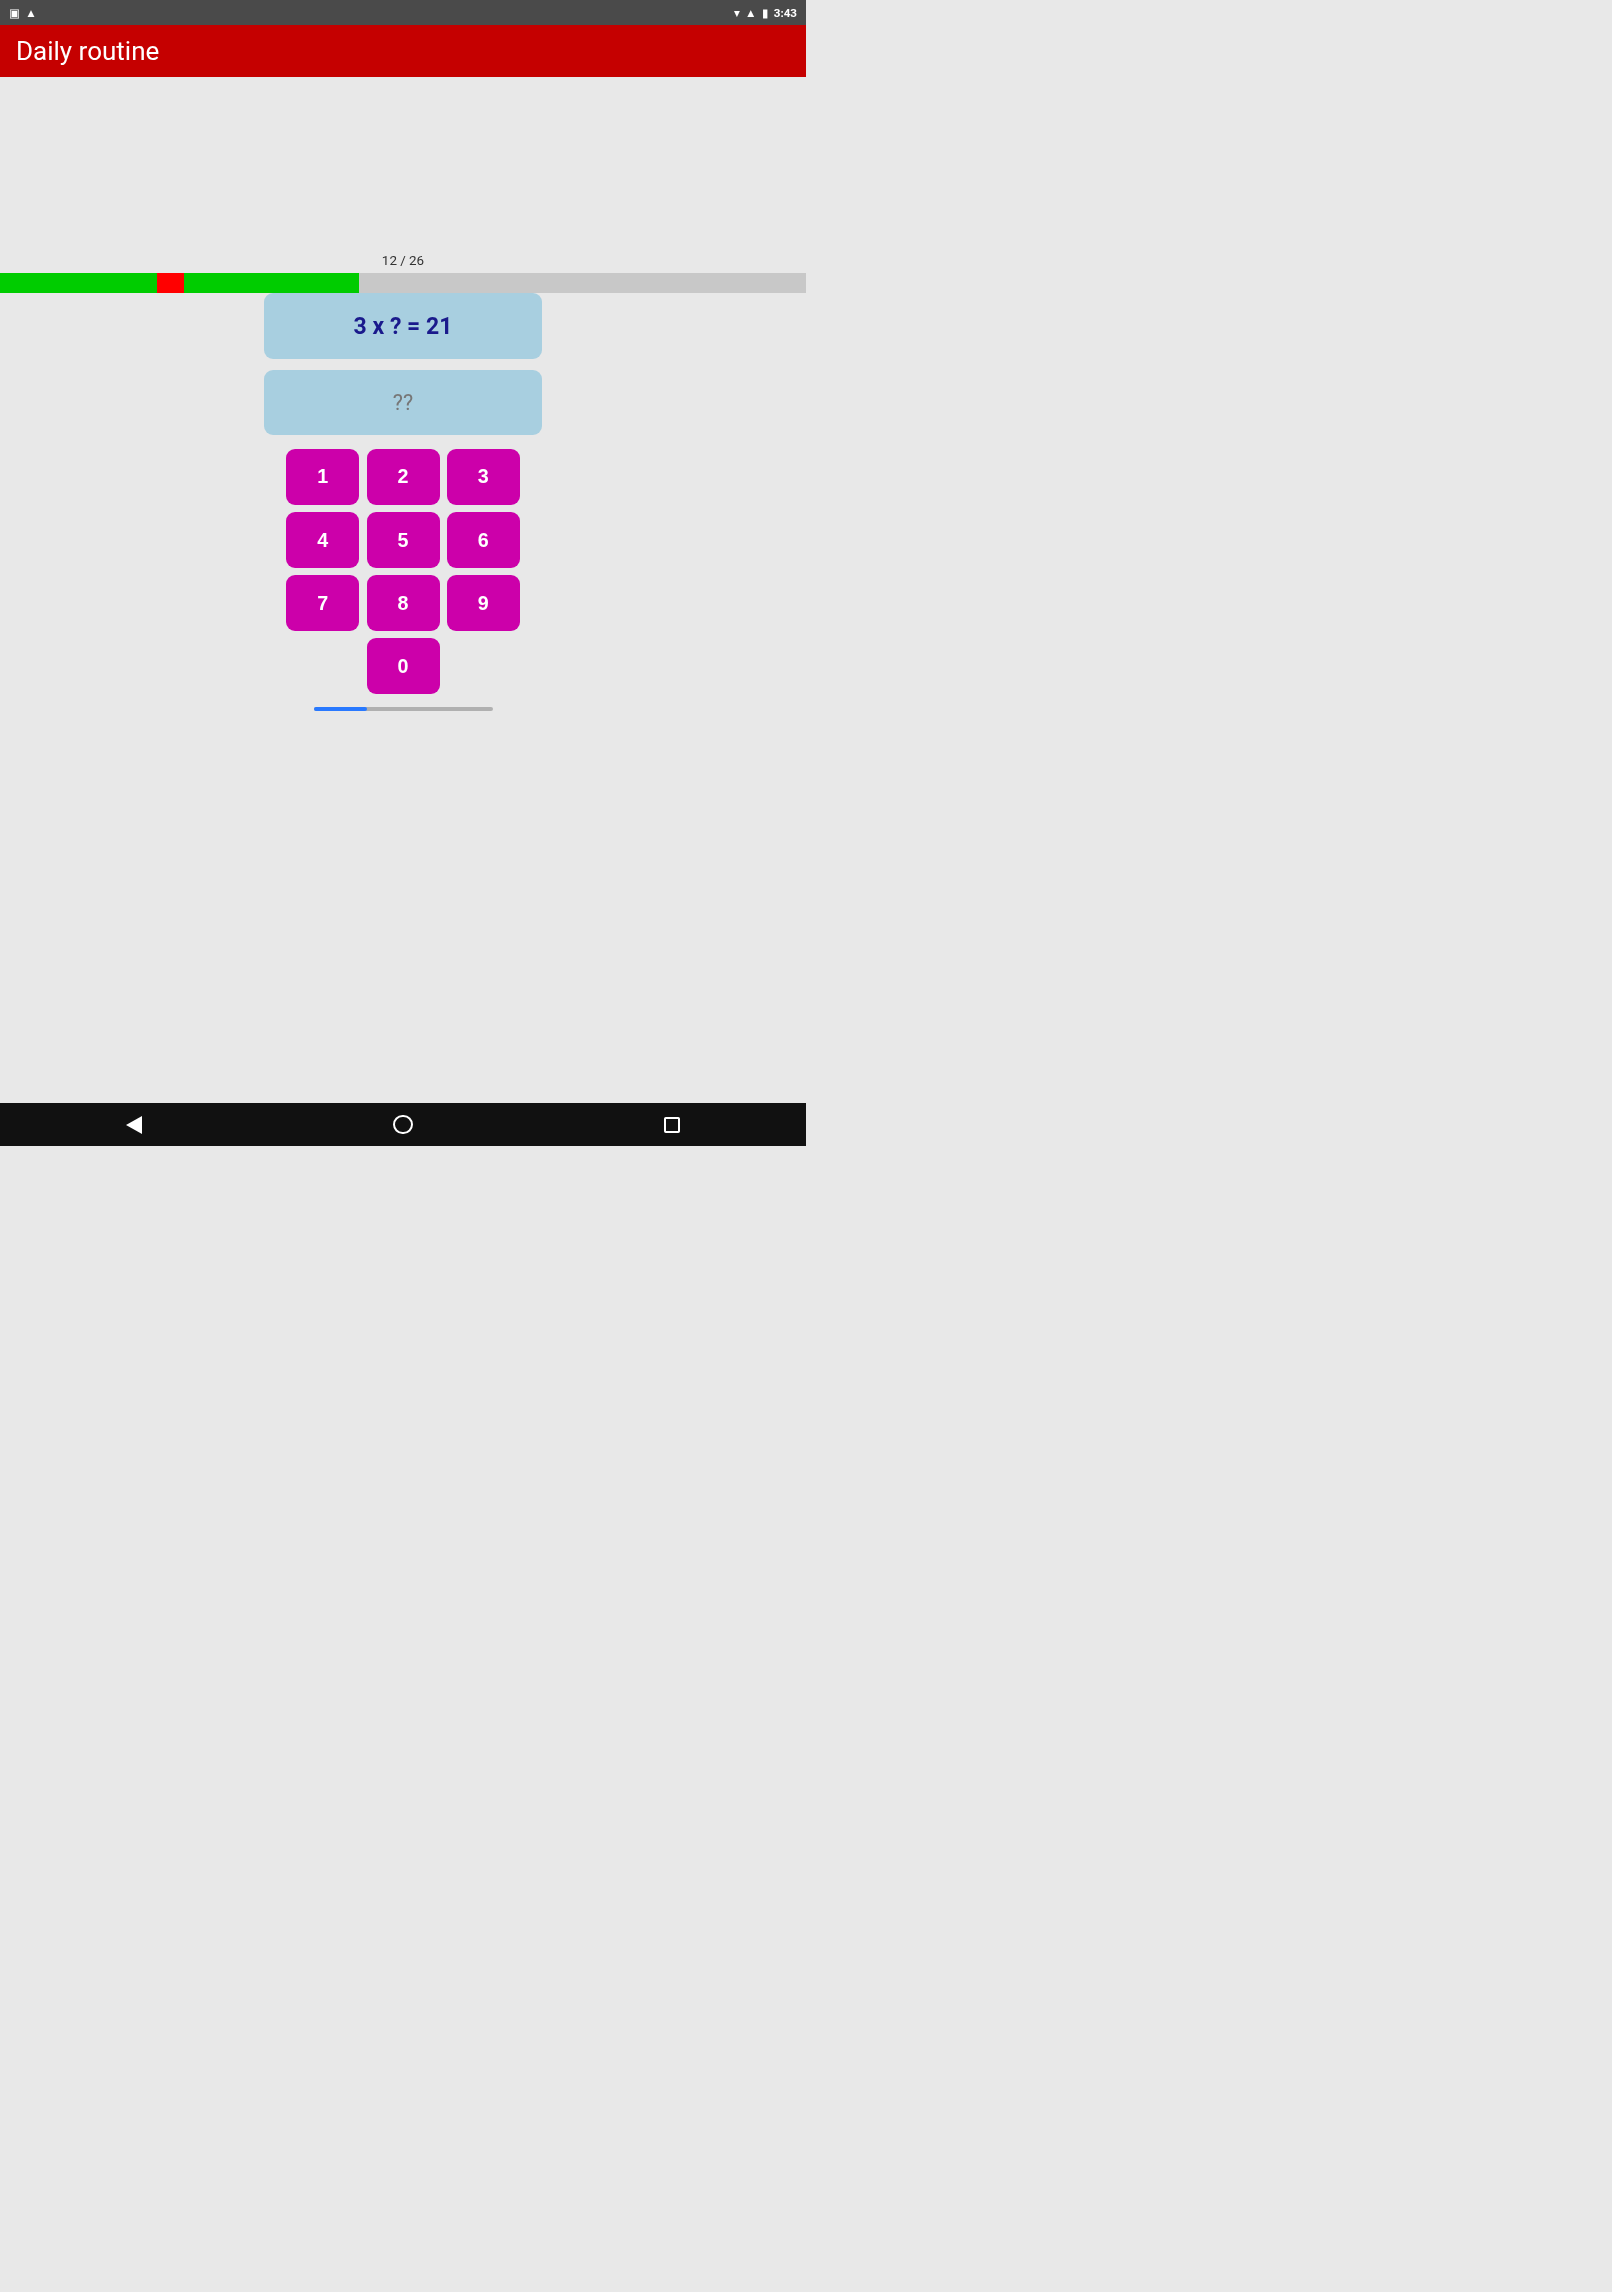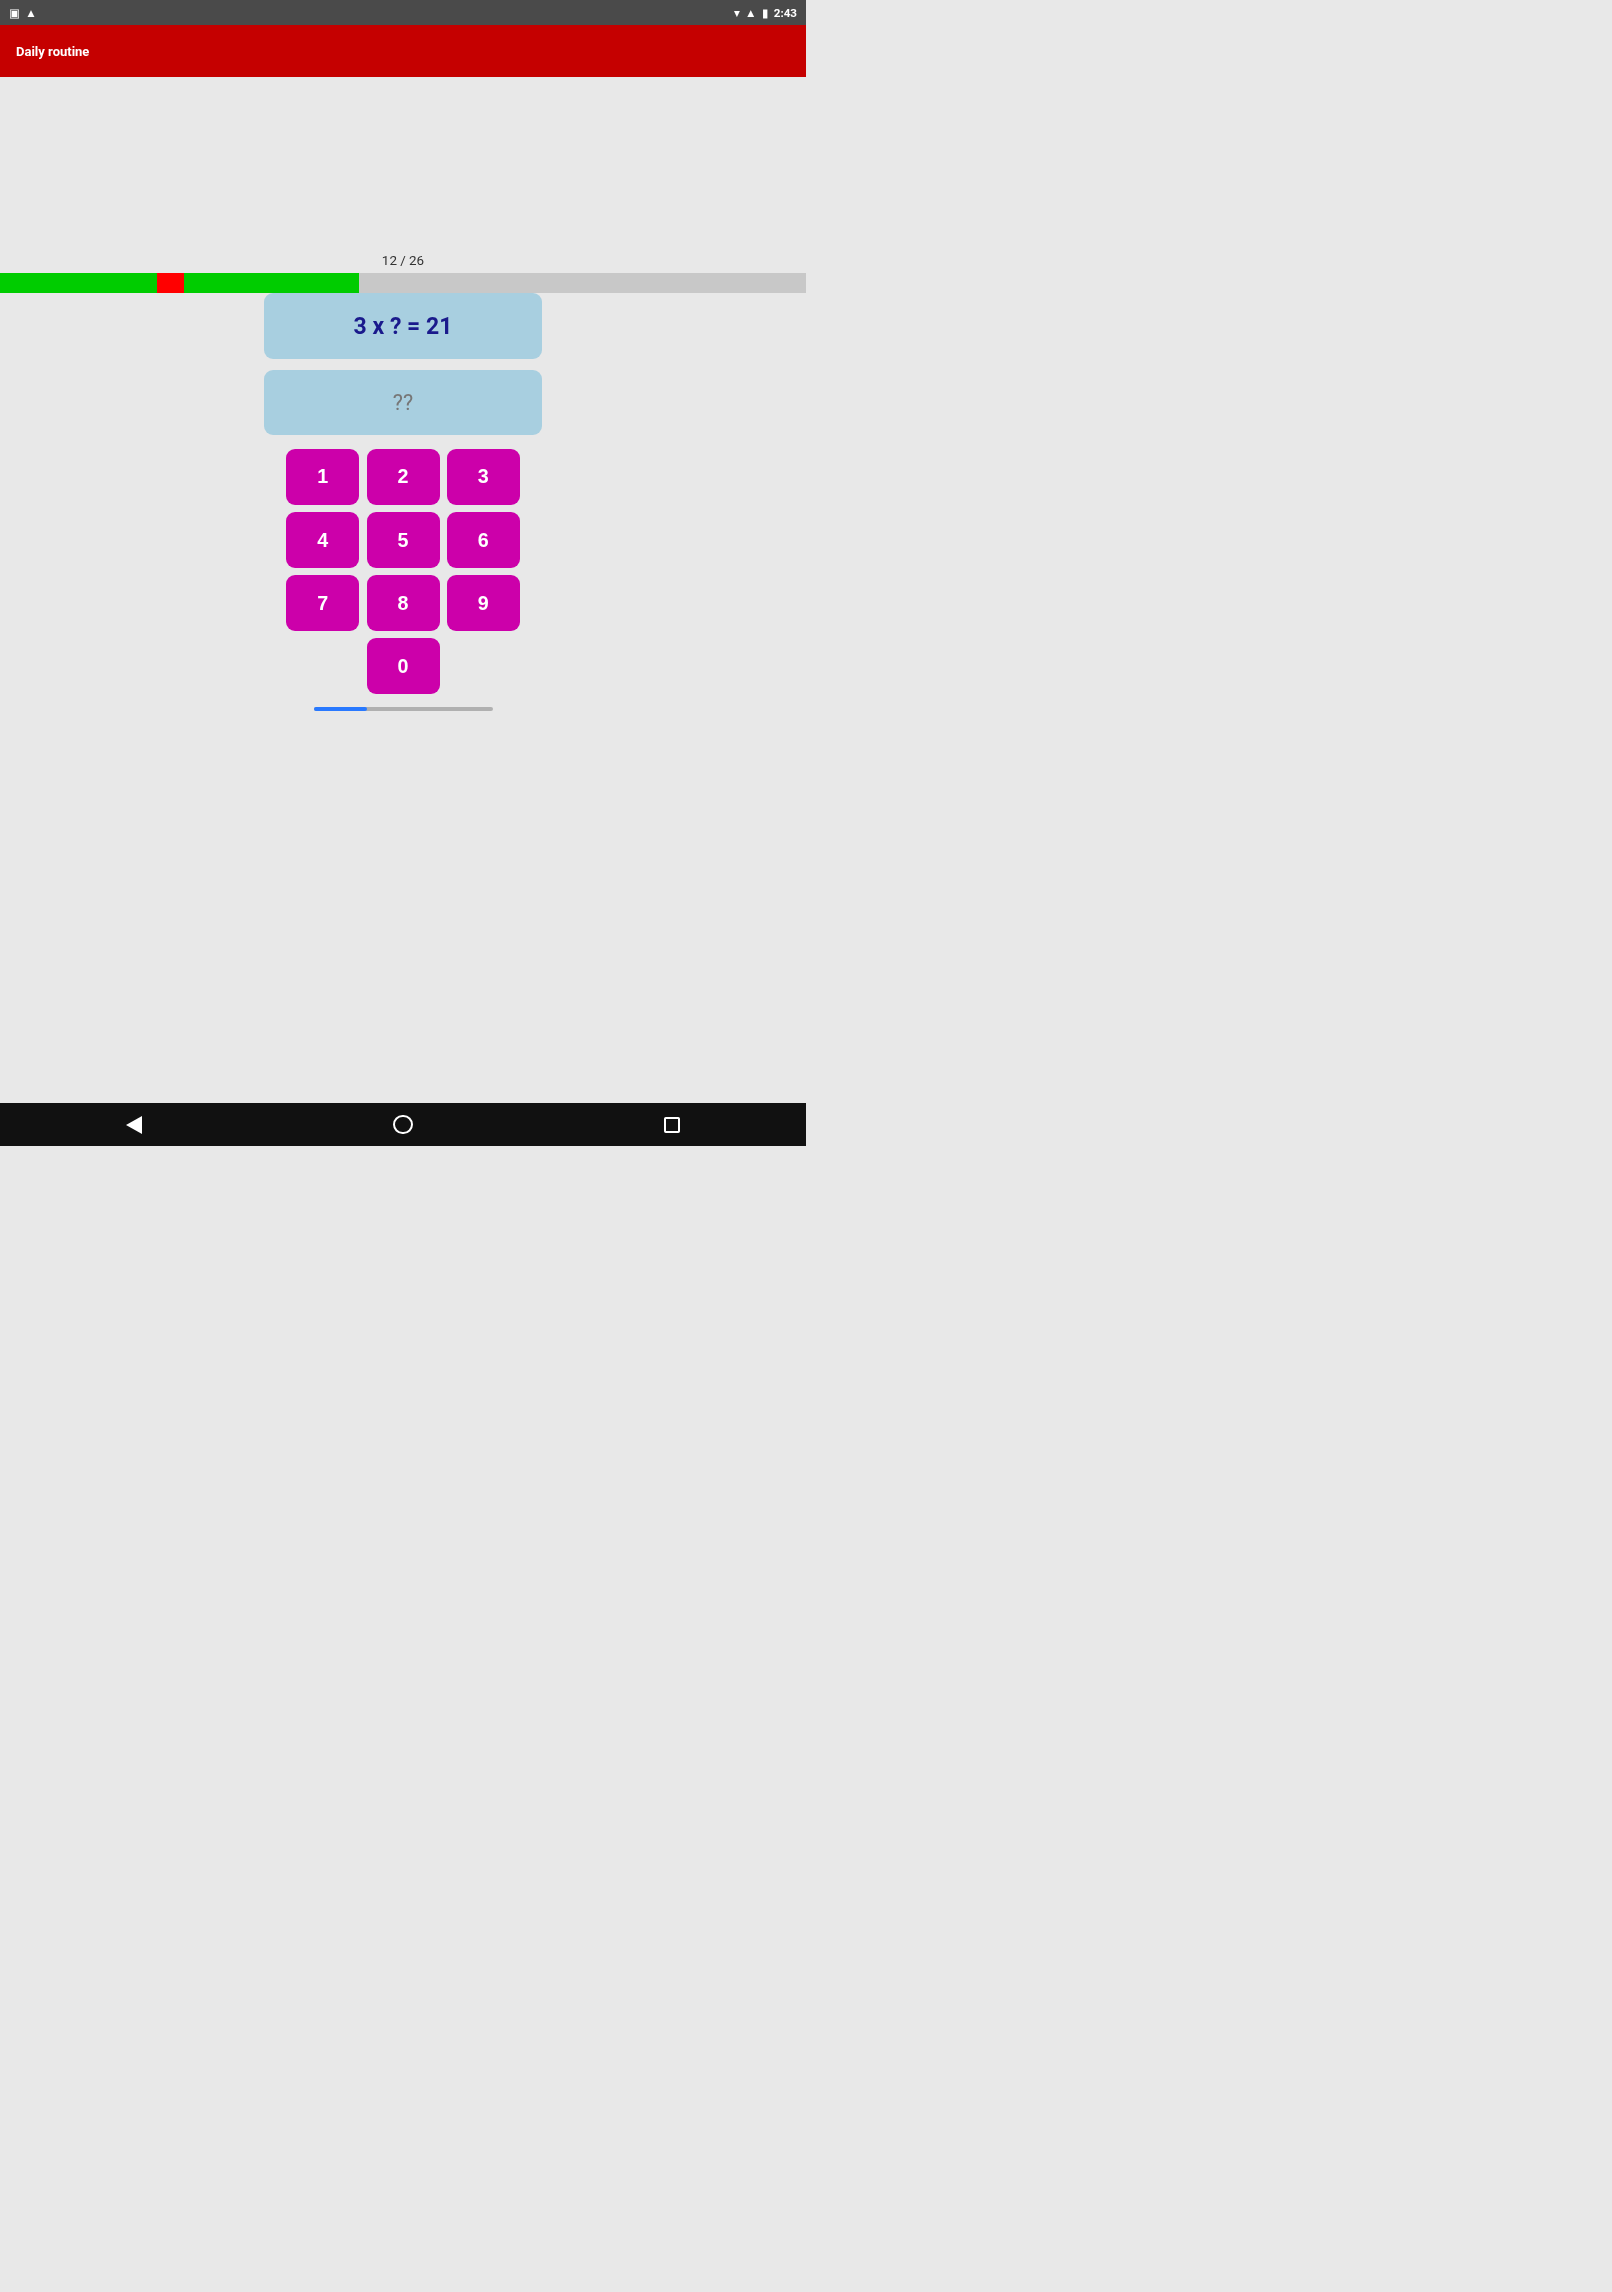--- a/index.html
+++ b/index.html
@@ -47,22 +47,22 @@
     #app-bar {
       width: 100%;
       height: 52px;
       background: #c50000;
       display: flex;
       align-items: center;
       padding: 0 16px;
     }
     #app-title {
       color: white;
-      font-size: 13px;
-      font-weight: bold;
+      font-size: 26px;
+      font-weight: normal;
     }
 
     
     #main-content {
       width: 100%;
       height: calc(1146px - 25px - 52px - 43px);
       background: #e8e8e8;
       display: flex;
       flex-direction: column;
       align-items: center;
@@ -251,21 +251,21 @@
 
 <div id="status-bar">
   <div id="status-bar-left">
     <span class="status-icon">▣</span>
     <span class="status-icon">▲</span>
   </div>
   <div id="status-bar-right">
     <span class="status-icon">▾</span>
     <span class="status-icon">▲</span>
     <span class="status-icon">▮</span>
-    <span class="status-time">2:43</span>
+    <span class="status-time">3:43</span>
   </div>
 </div>
 
 <div id="app-bar">
   <span id="app-title">Daily routine</span>
 </div>
 
 <div id="main-content">
 
   <div id="progress-section">

